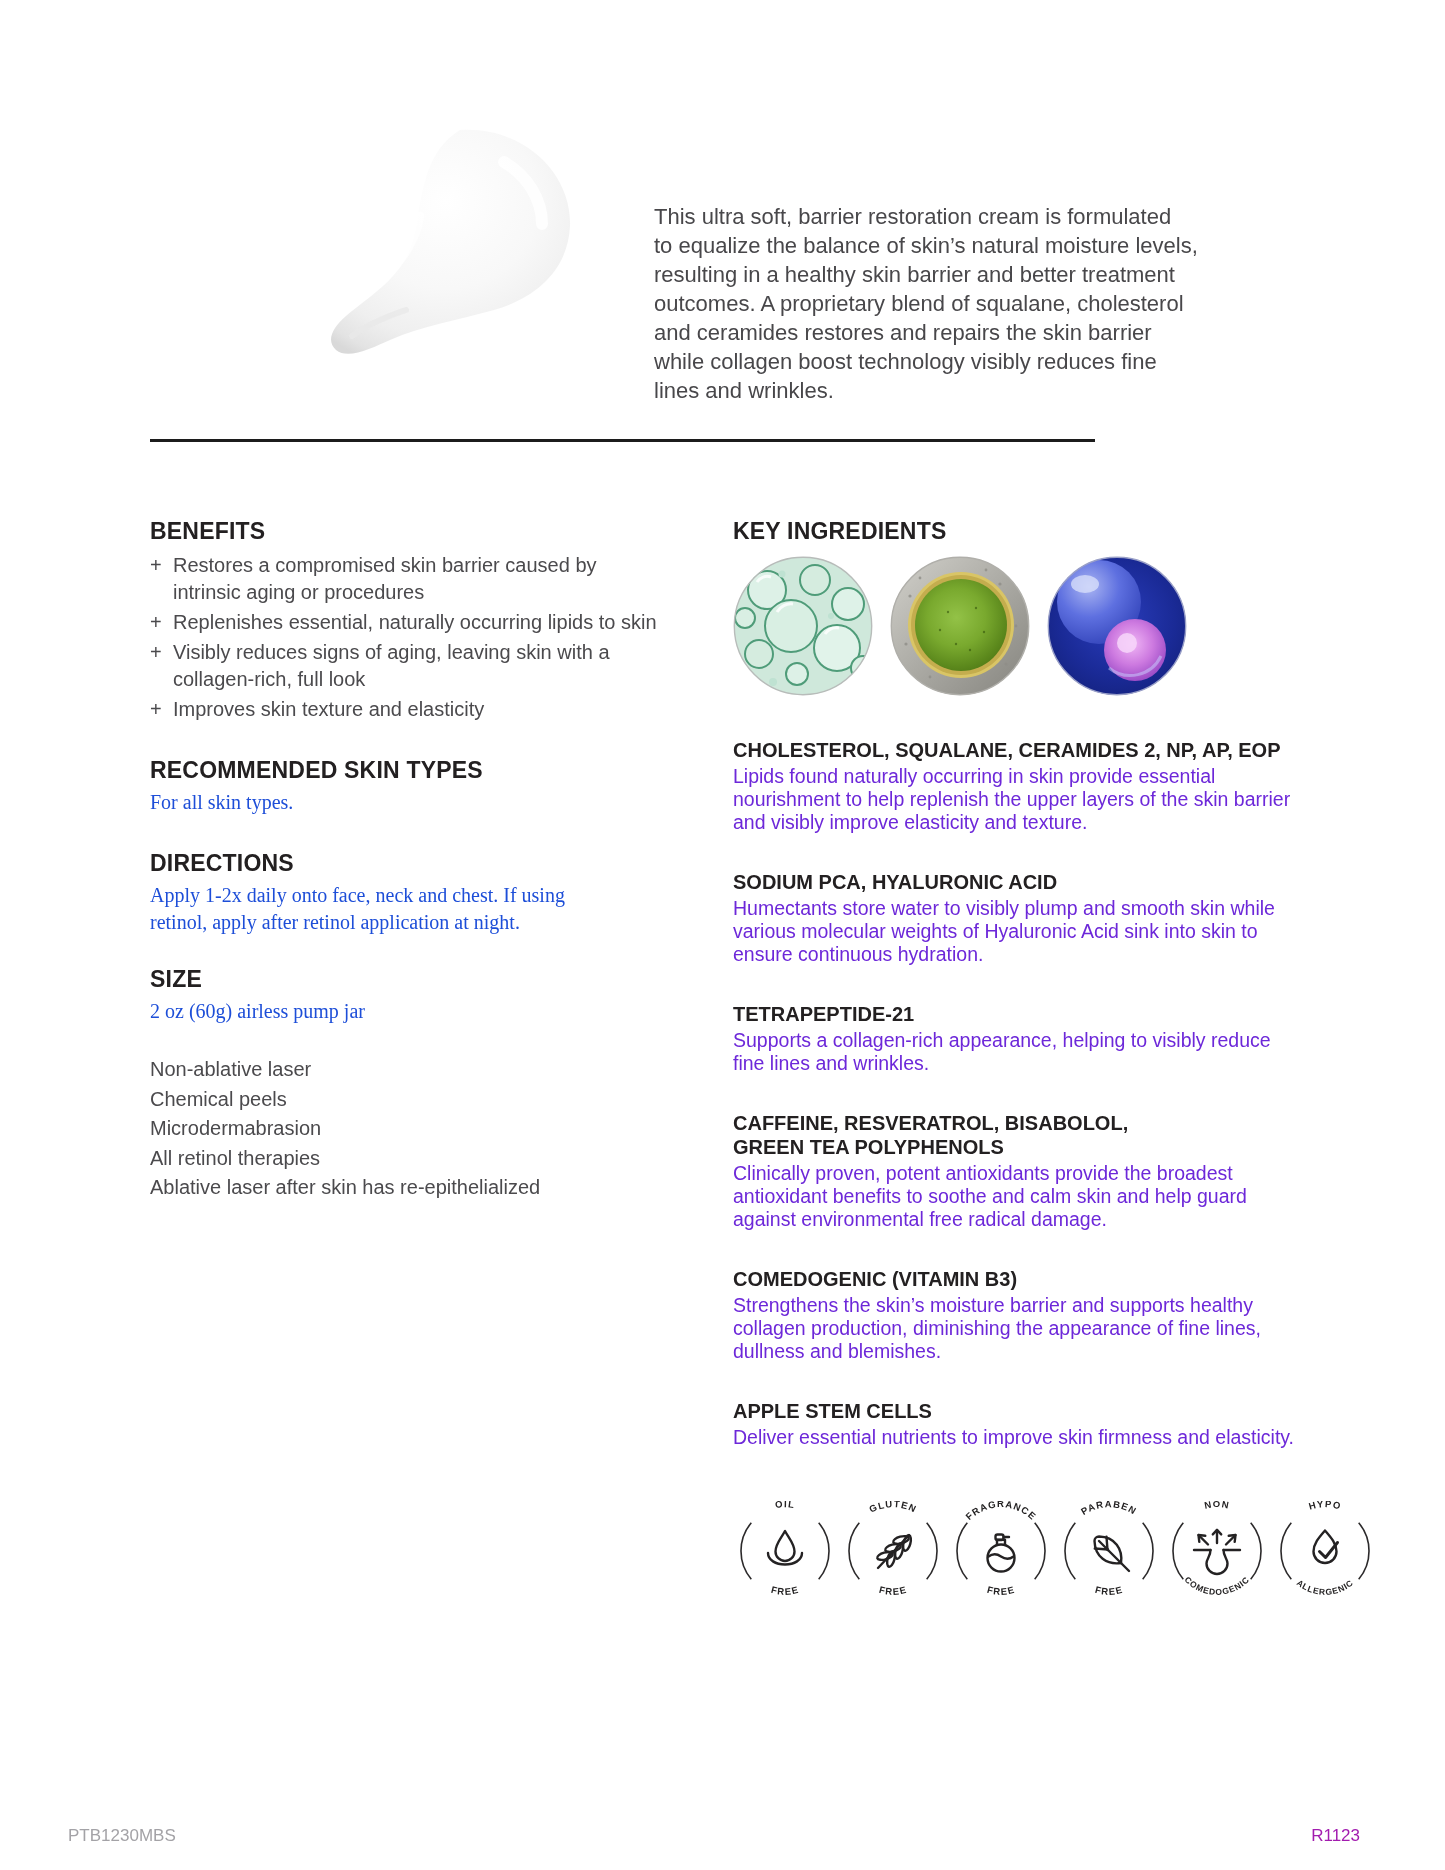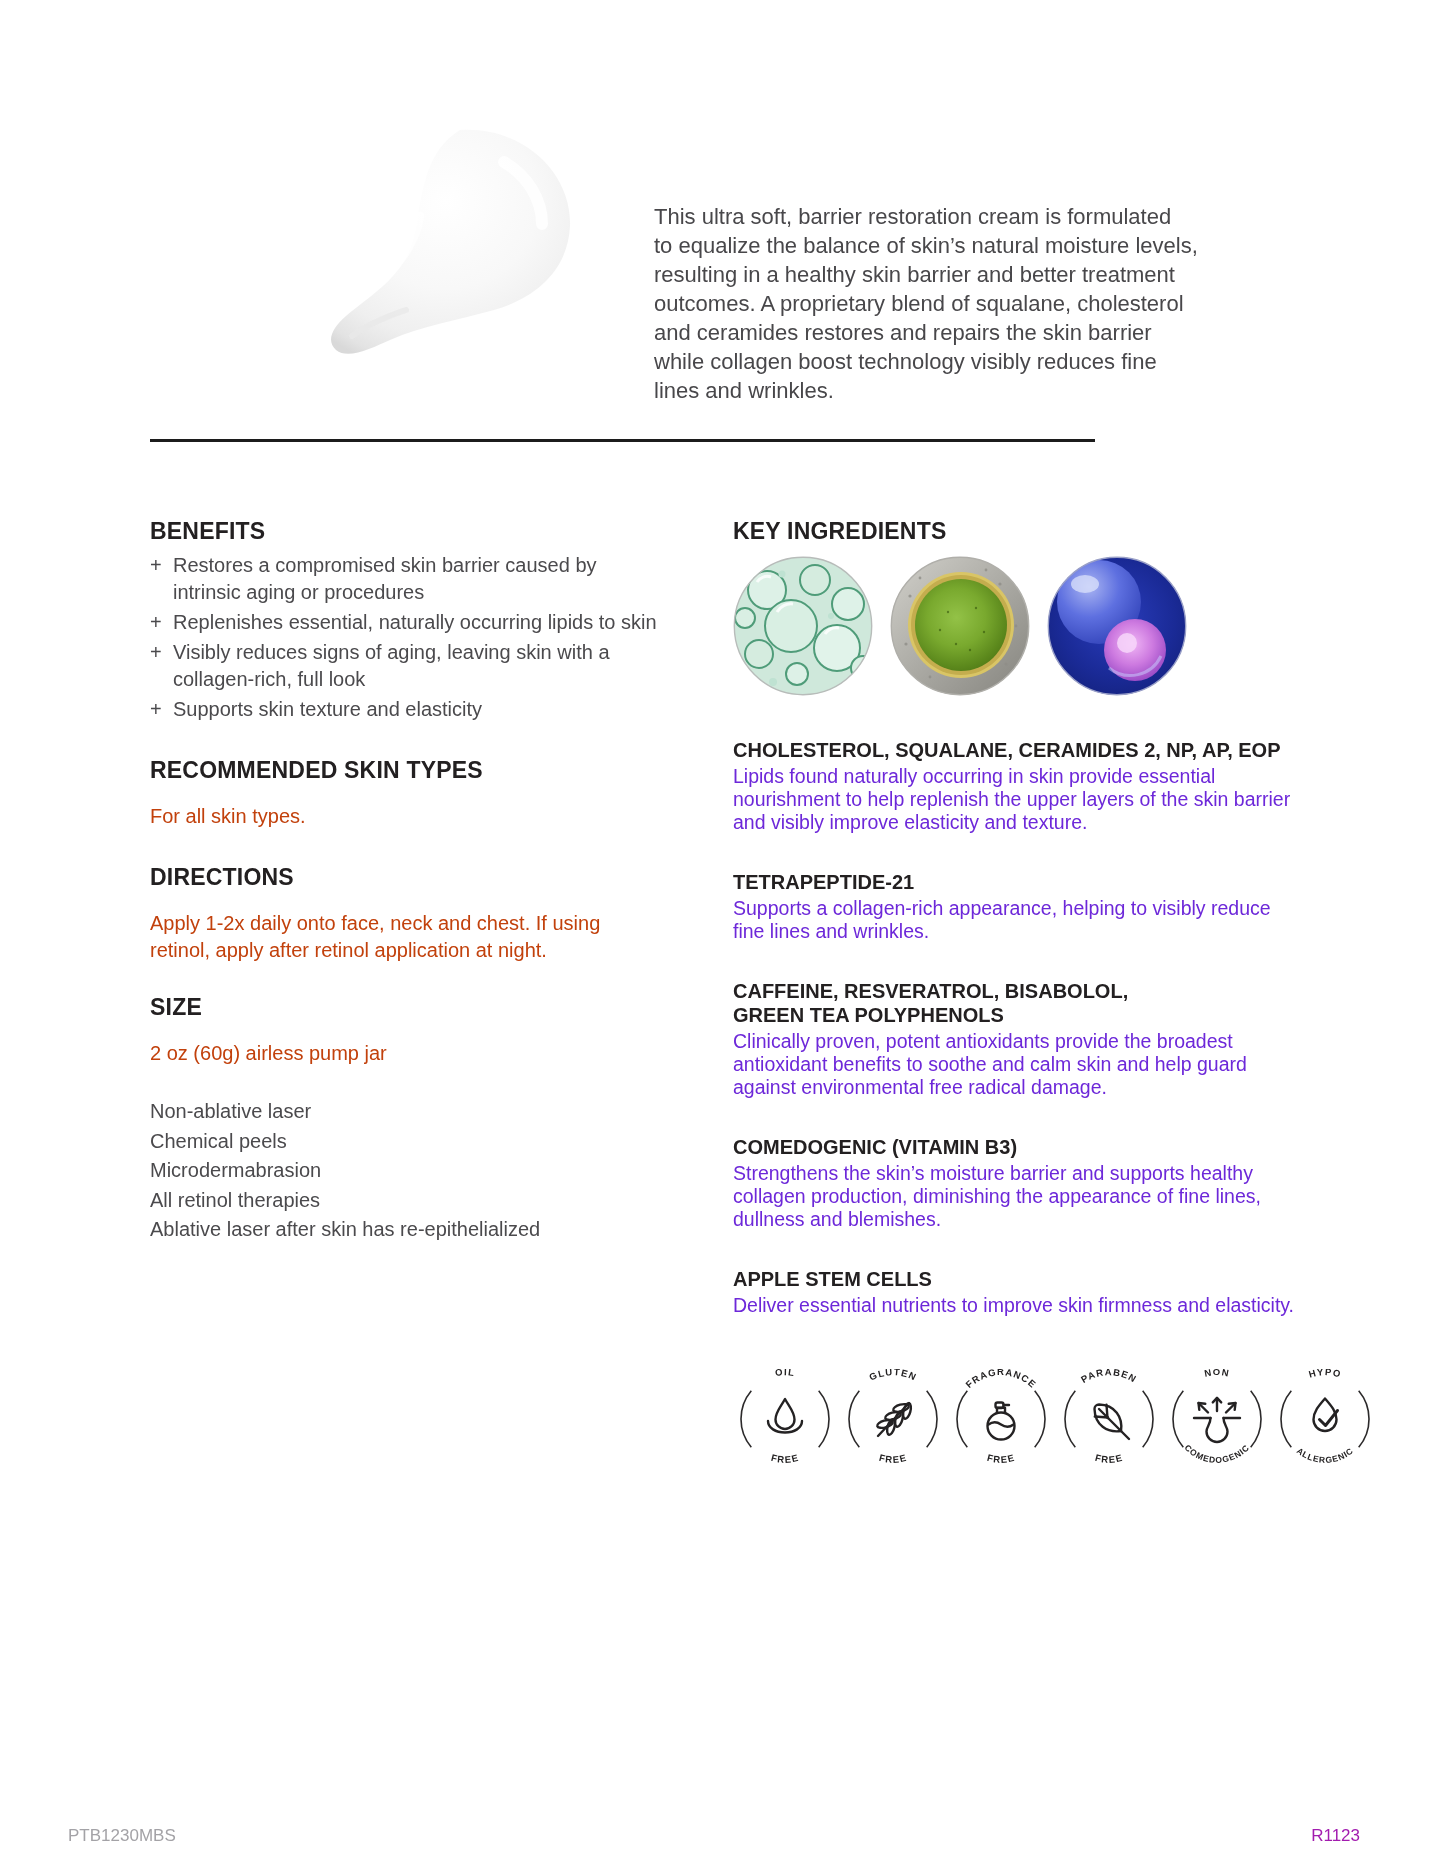--- a/index.html
+++ b/index.html
@@ -13,21 +13,21 @@
     position:absolute; left:654px; top:180px; width:660px;
     font-size:22px; line-height:29px; color:#48474a; white-space:pre-line;
   }
   .divider { position:absolute; left:150px; top:439px; width:945px; height:3px; background:#1c1c1c; }
 
   .col-left  { position:absolute; left:150px; top:518px; width:580px; }
   .col-right { position:absolute; left:733px; top:518px; width:660px; }
 
   h3.sec { margin:0; font-size:23px; line-height:26px; font-weight:700; color:#232021; letter-spacing:0.2px; }
   .lsec { margin-top:34px; }
-  .lbody { margin:20px 0 0; font-size:20px; line-height:27px; white-space:pre-line; color:#c2410c; }
+  .lbody { margin:6px 0 0; font-size:20px; line-height:27px; white-space:pre-line; color:#1d4ed8;font-family:Liberation Serif, serif; }
 
   ul.benefits-list { margin:8px 0 0; padding:0; list-style:none; font-size:20px; line-height:27px; }
   .benefit { position:relative; padding-left:23px; margin-bottom:3px; }
   .benefit .plus { position:absolute; left:0; top:0; }
   .benefit .btext { display:block; white-space:pre-line; }
 
   ul.tested-list { margin:8px 0 0; padding:0; list-style:none; font-size:20px; line-height:29.5px; }
 
   .circles { display:flex; gap:17px; margin-top:12px; }
   .circle-img { display:block; }
@@ -91,21 +91,21 @@
           <span class="plus">+</span>
           <span class="btext">Replenishes essential, naturally occurring lipids to skin</span>
         </li>
       <li class="benefit">
           <span class="plus">+</span>
           <span class="btext">Visibly reduces signs of aging, leaving skin with a
 collagen-rich, full look</span>
         </li>
       <li class="benefit">
           <span class="plus">+</span>
-          <span class="btext">Supports skin texture and elasticity</span>
+          <span class="btext">Improves skin texture and elasticity</span>
         </li>
     </ul>
 
     <div class="lsec">
       <h3 class="sec">RECOMMENDED SKIN TYPES</h3>
       <p class="lbody">For all skin types.</p>
     </div>
 
     <div class="lsec">
       <h3 class="sec">DIRECTIONS</h3>
@@ -246,20 +246,26 @@
       </svg>
     </div>
 
     <div class="ing first">
       <h4>CHOLESTEROL, SQUALANE, CERAMIDES 2, NP, AP, EOP</h4>
       <p>Lipids found naturally occurring in skin provide essential
 nourishment to help replenish the upper layers of the skin barrier
 and visibly improve elasticity and texture.</p>
     </div>
     <div class="ing">
+      <h4>SODIUM PCA, HYALURONIC ACID</h4>
+      <p>Humectants store water to visibly plump and smooth skin while
+various molecular weights of Hyaluronic Acid sink into skin to
+ensure continuous hydration.</p>
+    </div>
+    <div class="ing">
       <h4>TETRAPEPTIDE-21</h4>
       <p>Supports a collagen-rich appearance, helping to visibly reduce
 fine lines and wrinkles.</p>
     </div>
     <div class="ing">
       <h4>CAFFEINE, RESVERATROL, BISABOLOL,
 GREEN TEA POLYPHENOLS</h4>
       <p>Clinically proven, potent antioxidants provide the broadest
 antioxidant benefits to soothe and calm skin and help guard
 against environmental free radical damage.</p>

